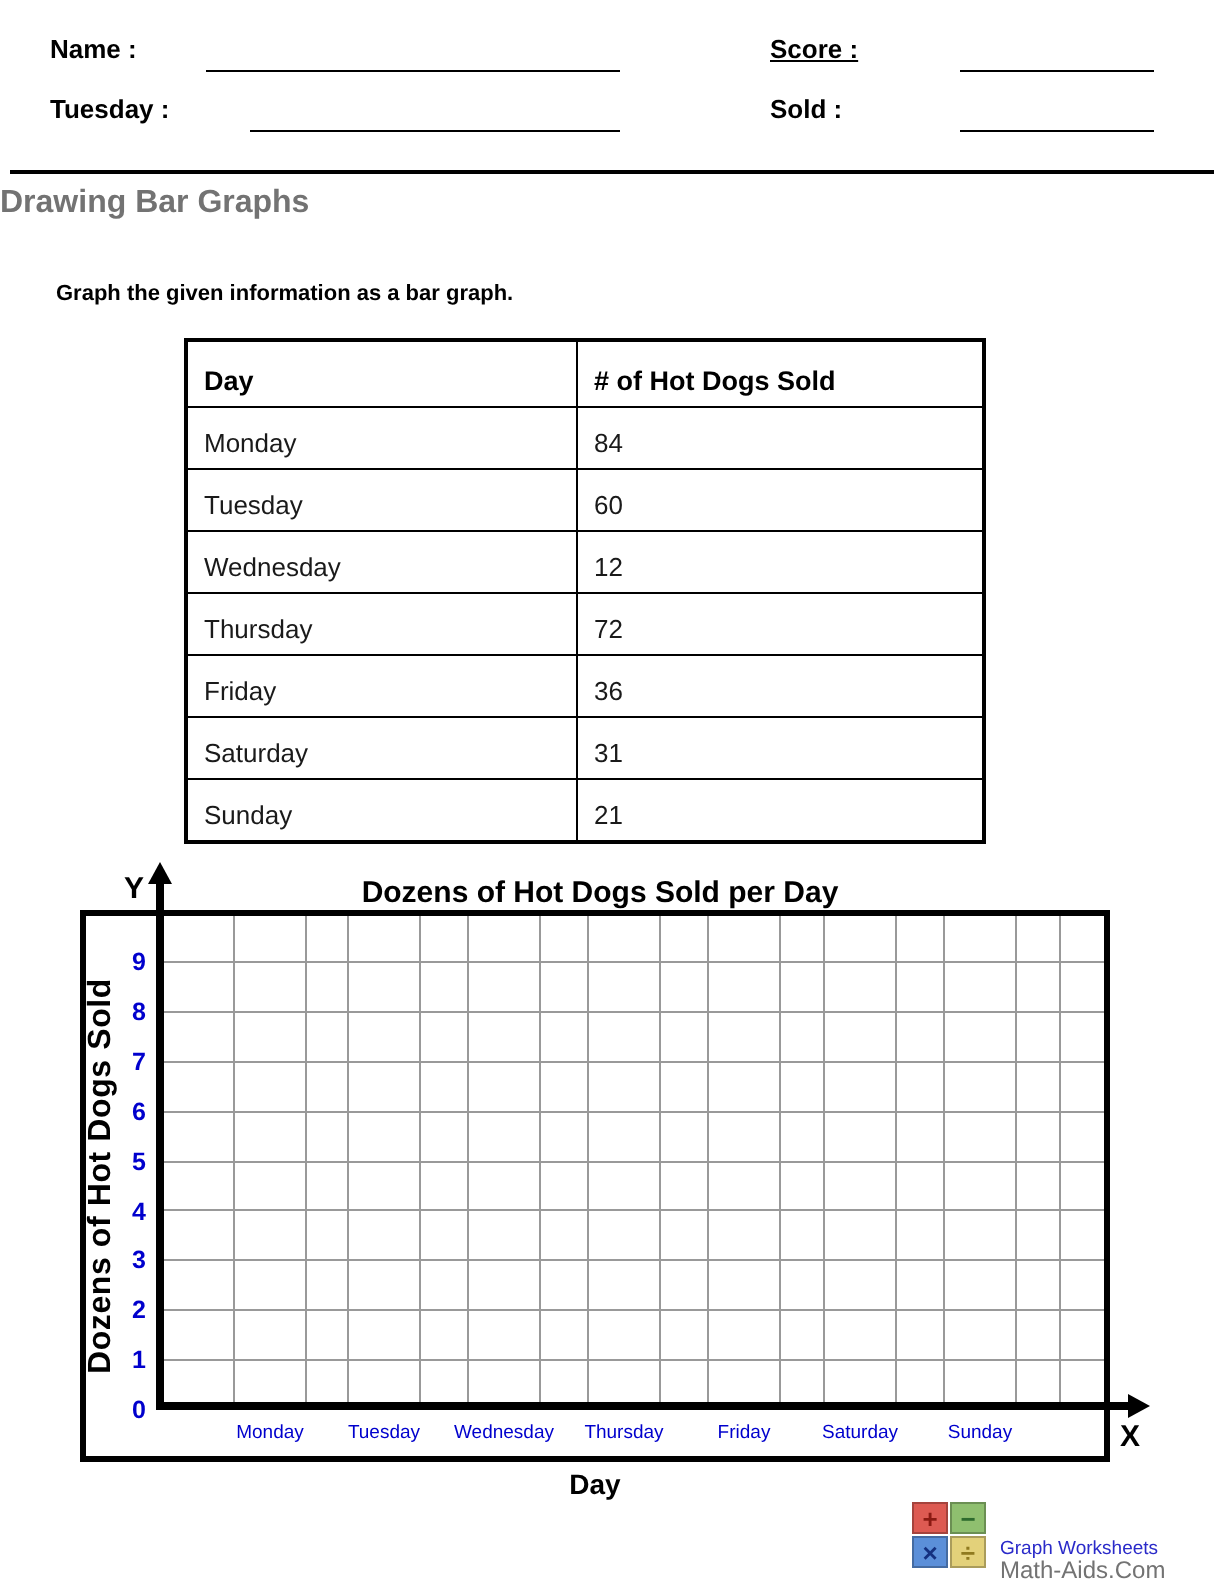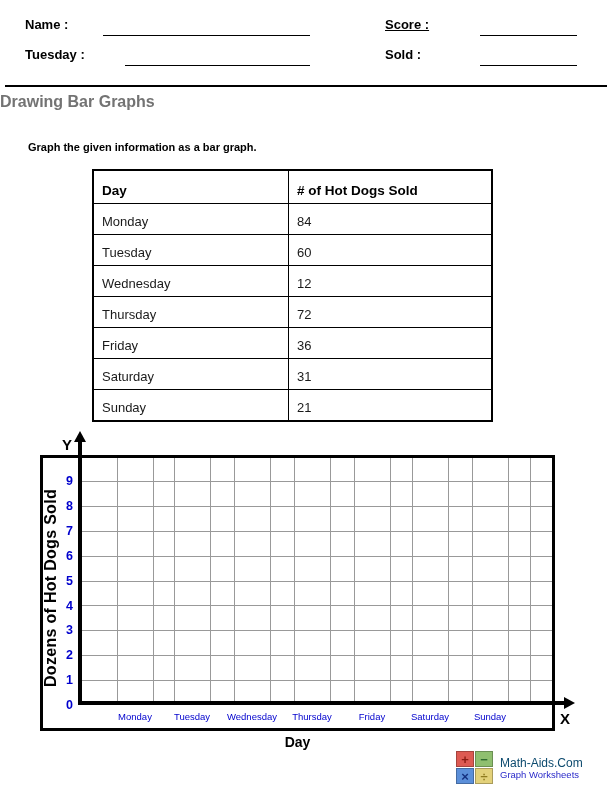--- a/index.html
+++ b/index.html
@@ -41,21 +41,21 @@
   #x-axis-title{left:40px;top:734px;width:515px;text-align:center;font-size:14px;font-weight:bold;}
   
   #logo{left:456px;top:751px;width:38px;height:34px;display:grid;
       grid-template-columns:18px 18px;grid-template-rows:16px 16px;gap:1px;}
   .logo-sq{display:flex;align-items:center;justify-content:center;font-size:13px;font-weight:bold;
       border:1px solid rgba(0,0,0,0.25);box-sizing:border-box;}
   #sq-plus{background:#dd5a52;color:#8b1a12;}
   #sq-minus{background:#8fbf6f;color:#2e6b2e;}
   #sq-times{background:#5b8fd9;color:#14307f;}
   #sq-divide{background:#e3d17a;color:#8f7a1f;}
-  #brand{left:500px;top:756px;font-size:12px;color:#0c4a6e;}
+  #brand{left:500px;top:778px;font-size:12px;color:#737373;}
   #brand-sub{left:500px;top:769px;font-size:9.5px;font-weight:normal;color:#2a2ac9;}
 </style>
 </head>
 <body>
 
 <div id="page">
 
   <div class="abs fieldlabel" style="left:25px;top:17px;">Name :</div>
   <div class="abs blank" style="left:103px;top:19px;width:207px;"></div>
   <div class="abs fieldlabel" style="left:385px;top:17px;text-decoration:underline;">Score :</div>
@@ -101,20 +101,21 @@
       <td>Saturday</td>
       <td>31</td>
     </tr>
     <tr>
       <td>Sunday</td>
       <td>21</td>
     </tr>
   </tbody>
     </table>
 
+  <div class="abs" id="chart-title">Dozens of Hot Dogs Sold per Day</div>
   <div class="abs" id="y-symbol">Y</div>
 
   <div class="abs" id="graph-box"></div>
 
   <svg class="abs" id="grid-svg" width="471" height="247" style="shape-rendering:crispEdges;">
     <g stroke="#999999" stroke-width="1">
 
       <line x1="0" y1="23" x2="471" y2="23"></line>
       <line x1="0" y1="48" x2="471" y2="48"></line>
       <line x1="0" y1="73" x2="471" y2="73"></line>

